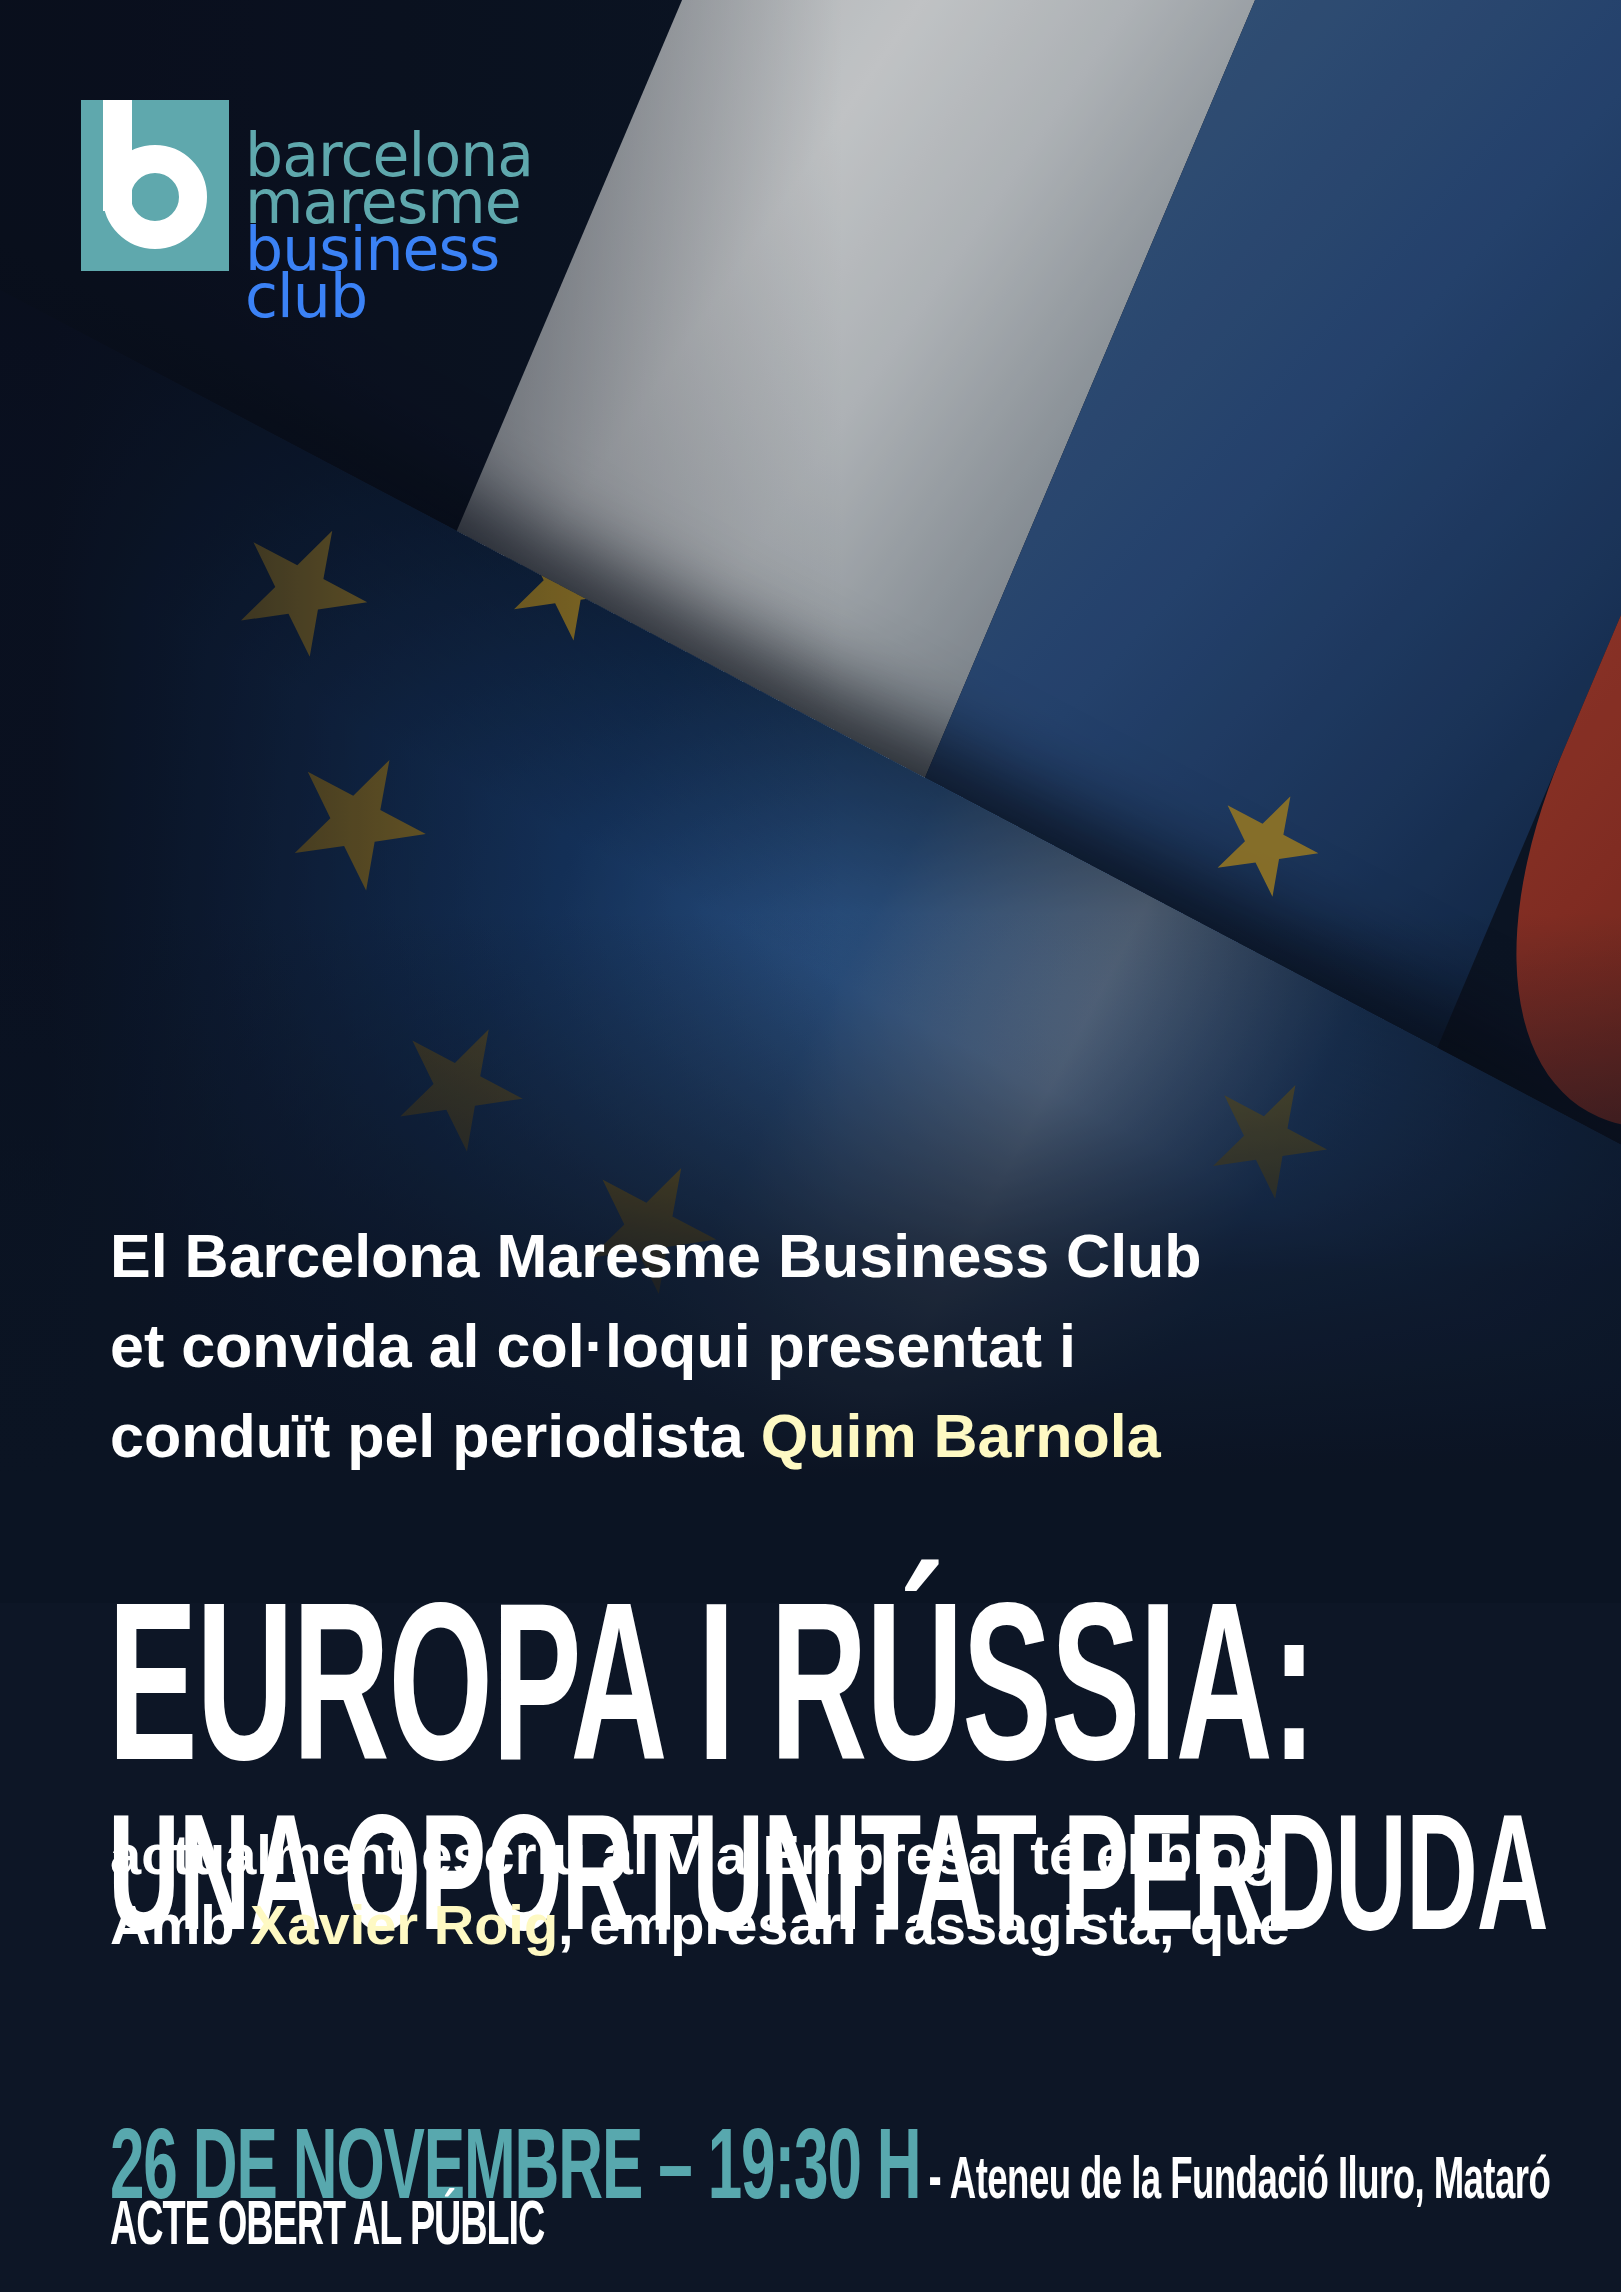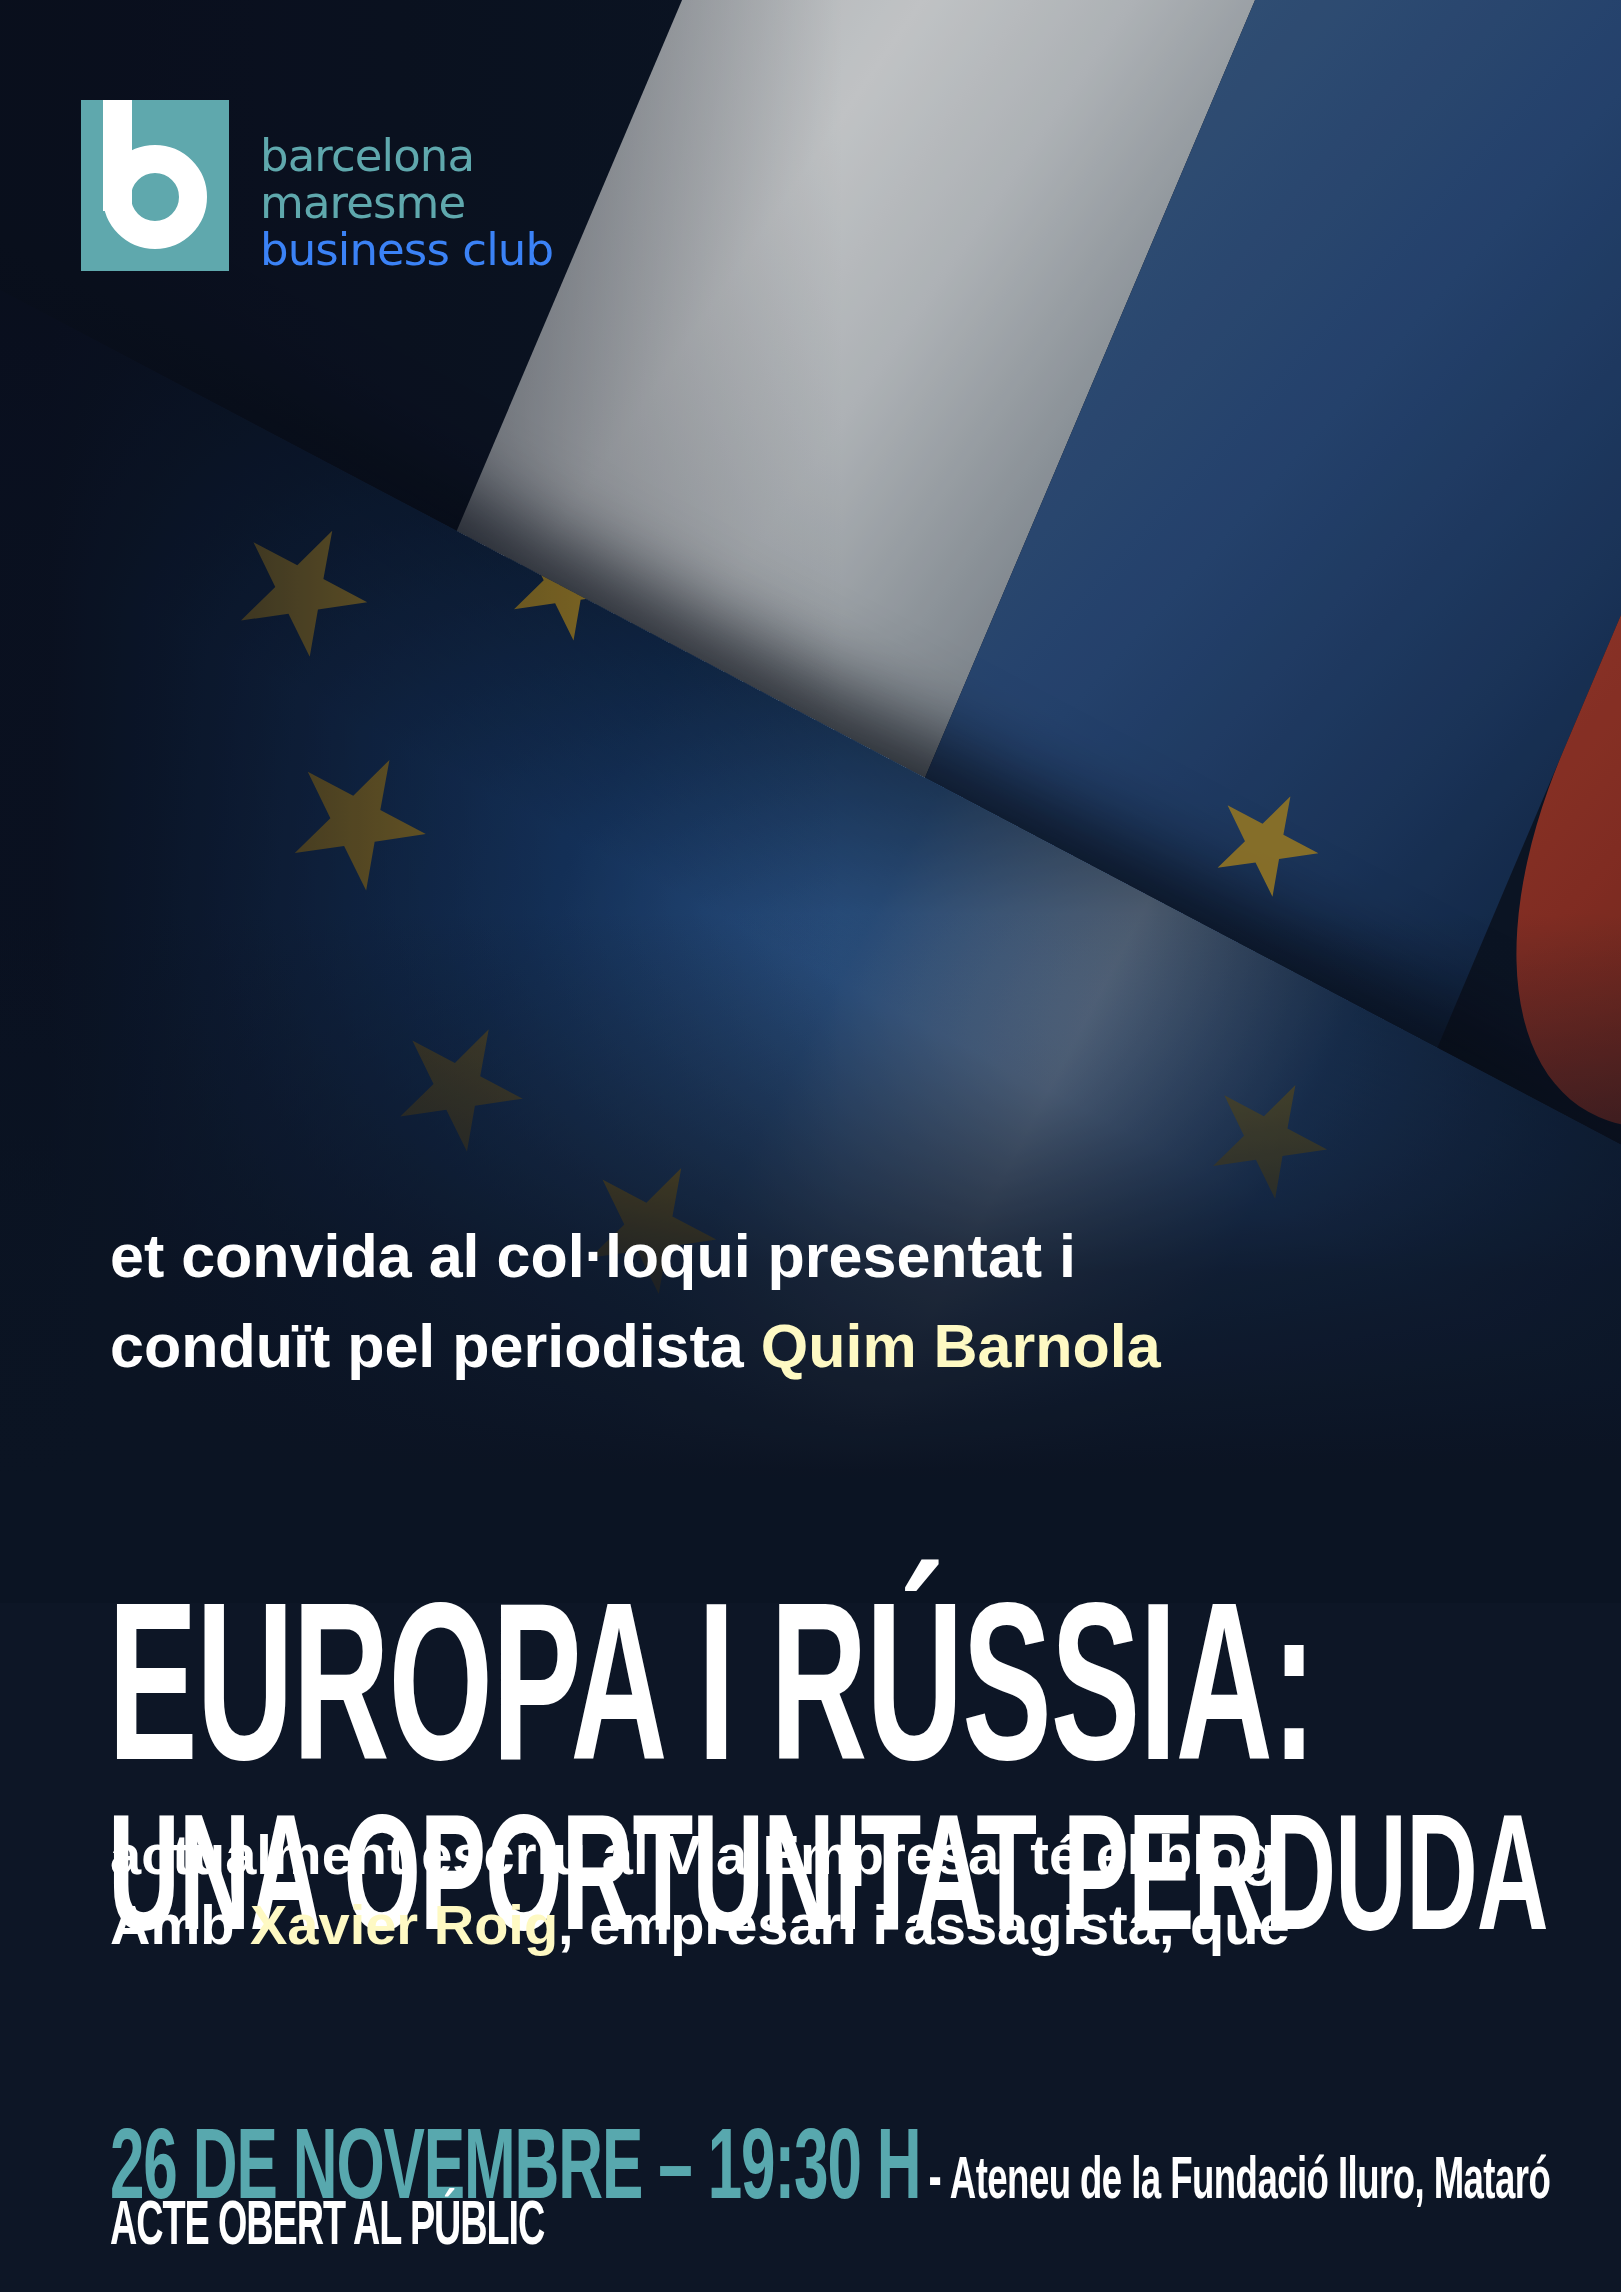--- a/index.html
+++ b/index.html
@@ -37,21 +37,21 @@
     background:linear-gradient(to right,rgba(10,16,30,.93) 6%,rgba(10,16,30,.55) 42%,rgba(10,16,30,0) 100%);}
   .vig-bottom{position:absolute;left:0;top:913px;width:100%;height:690px;
     background:linear-gradient(to bottom,rgba(13,22,38,0) 0%,rgba(13,22,38,.82) 52%,#0d1626 82%);}
   .vig-global{position:absolute;inset:0;background:rgba(8,12,24,.18);}
   
   .logo{position:absolute;left:81px;top:100px;z-index:5;}
   .logo-mark{position:relative;width:148px;height:171px;background:#5fa8ad;}
   .logo-bar{position:absolute;left:21.5px;top:0;width:29px;height:111px;background:#fff;}
   .logo-ring{position:absolute;left:21.5px;top:45px;width:104px;height:104px;box-sizing:border-box;
     border:28px solid #fff;border-radius:50%;}
-  .logo-text{position:absolute;left:179px;top:32px;width:376px;font-size:45px;line-height:47px;
+  .logo-text{position:absolute;left:164px;top:32px;width:376px;font-size:60px;line-height:47px;
     letter-spacing:-0.9px;font-weight:400;font-family:"DejaVu Sans", sans-serif;}
   .logo-text .t{color:#5fa8ad;}
   .logo-text .w{color:#3b82f6;}
   
   .teal{color:#fef9c3;}
   .intro{position:absolute;left:110px;top:1211px;z-index:4;color:#fff;
     font-size:61px;line-height:90px;font-weight:700;white-space:nowrap;}
   .condensed{transform:scaleX(.6);transform-origin:0 50%;white-space:nowrap;font-weight:700;
     letter-spacing:-1.8px;color:#fff;}
   .title1{position:absolute;left:108px;top:1569px;font-size:224px;line-height:224px;z-index:4;}
@@ -99,20 +99,21 @@
       <div class="logo-ring"></div>
     </div>
     <div class="logo-text">
       <div class="t">barcelona</div>
       <div class="t">maresme</div>
       <div class="w">business club</div>
     </div>
   </div>
 
   <div class="intro">
+    <div>El Barcelona Maresme Business Club</div>
     <div>et convida al col·loqui presentat i</div>
     <div>
       <span>conduït pel periodista </span><span class="teal">Quim Barnola</span>
     </div>
   </div>
 
   <div class="title1 condensed">EUROPA I RÚSSIA:</div>
   <div class="title2 condensed">UNA OPORTUNITAT PERDUDA</div>
 
   <div class="para">

